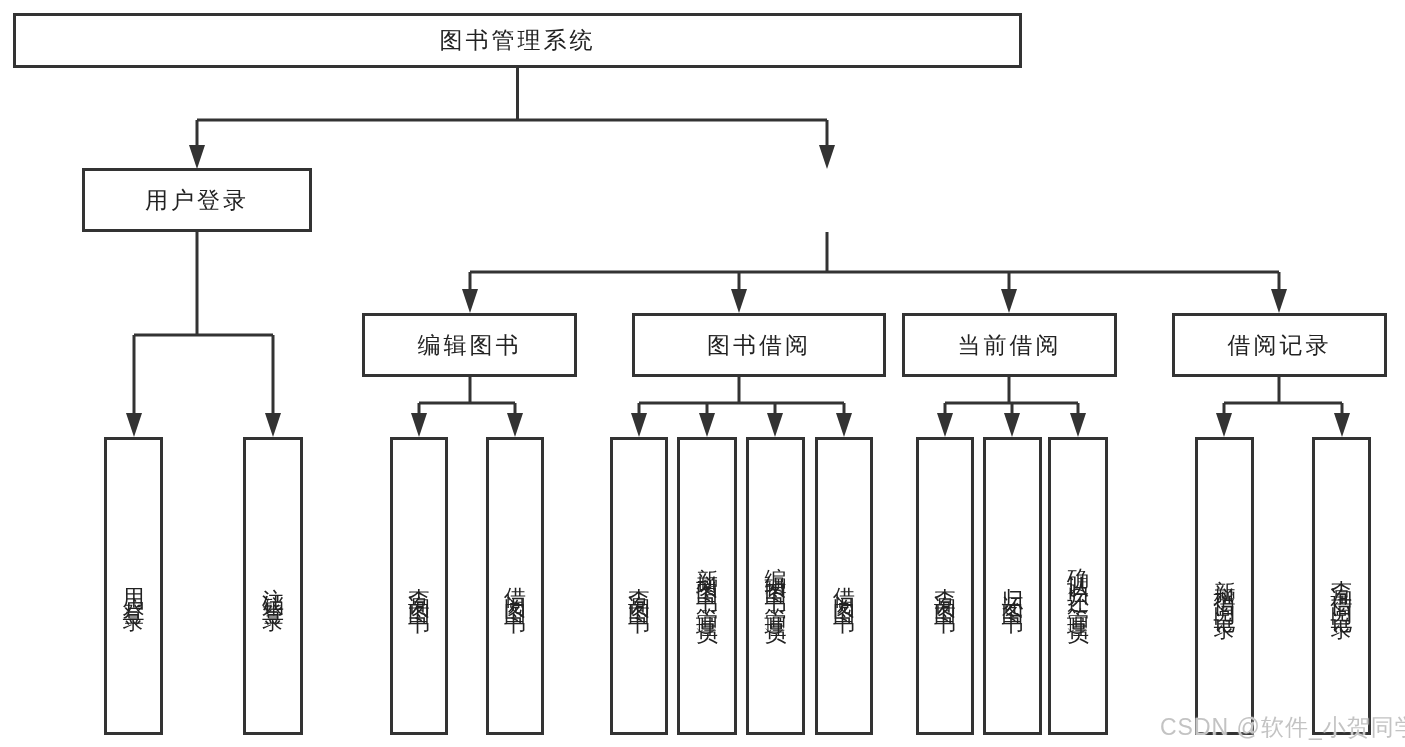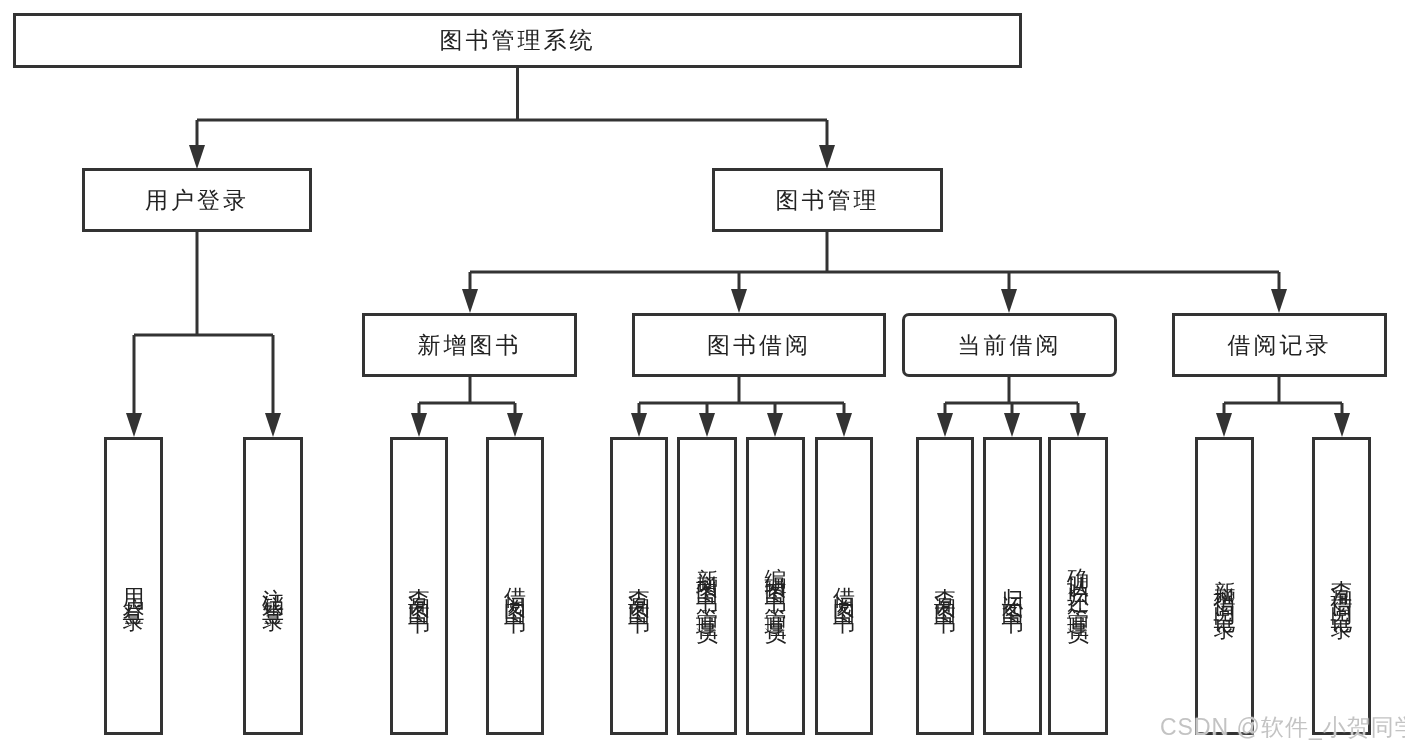--- a/index.html
+++ b/index.html
@@ -25,21 +25,21 @@
     line-height:1;
   }
   
   .n-root{left:13px;top:13px;width:1009px;height:55px;}
   
   .n-user{left:82px;top:168px;width:230px;height:64px;}
   .n-mgmt{left:712px;top:168px;width:231px;height:64px;}
   
   .n-g0{left:362px;top:313px;width:215px;height:64px;}
   .n-g1{left:632px;top:313px;width:254px;height:64px;}
-  .n-g2{left:902px;top:313px;width:215px;height:64px;border-radius:7px;}
+  .n-g2{left:902px;top:313px;width:215px;height:64px;}
   .n-g3{left:1172px;top:313px;width:215px;height:64px;}
   
   .l-u0{left:104px;top:437px;width:59px;height:298px;}
   .l-u1{left:243px;top:437px;width:60px;height:298px;}
   .l-a0{left:390px;top:437px;width:58px;height:298px;}
   .l-a1{left:486px;top:437px;width:58px;height:298px;}
   .l-b0{left:610px;top:437px;width:58px;height:298px;}
   .l-b1{left:677px;top:437px;width:60px;height:298px;}
   .l-b2{left:746px;top:437px;width:59px;height:298px;}
   .l-b3{left:815px;top:437px;width:58px;height:298px;}
@@ -122,23 +122,22 @@
       <polygon points="1004,413 1020,413 1012,437"></polygon>
       <polygon points="1070,413 1086,413 1078,437"></polygon>
       <polygon points="1216,413 1232,413 1224,437"></polygon>
       <polygon points="1334,413 1350,413 1342,437"></polygon>
     </g>
   </svg>
 
   <div class="node n-root">图书管理系统</div>
 
   <div class="node n-user">用户登录</div>
-  <div class="node n-mgmt">图书管理</div>
 
-  <div class="node n-g0">新增图书</div>
+  <div class="node n-g0">编辑图书</div>
   <div class="node n-g1">图书借阅</div>
   <div class="node n-g2">当前借阅</div>
   <div class="node n-g3">借阅记录</div>
 
   <div class="leaf l-u0">用户登录</div>
   <div class="leaf l-u1">注销登录</div>
 
   <div class="leaf l-a0">查询图书</div>
   <div class="leaf l-a1">借阅图书</div>
 

